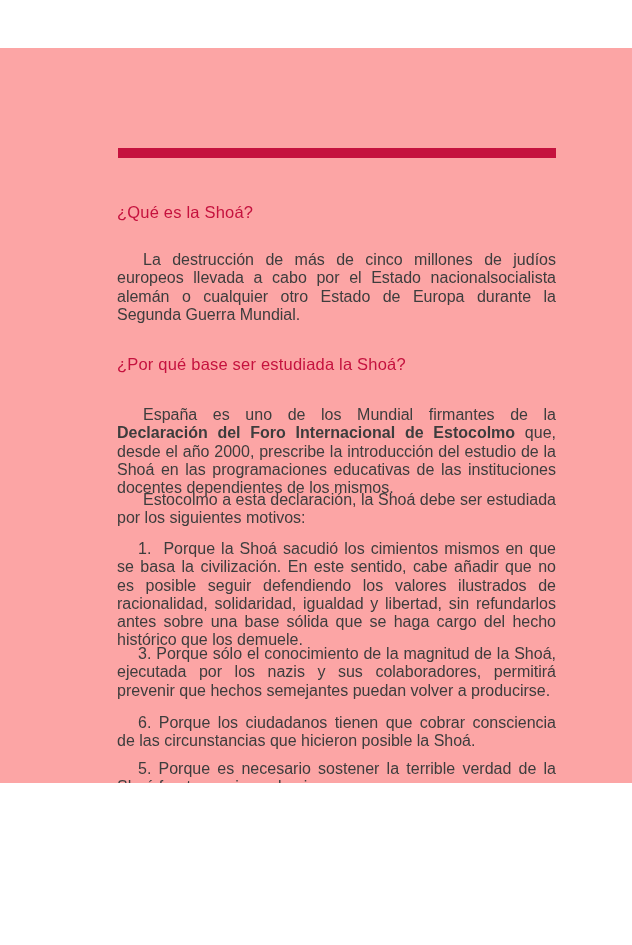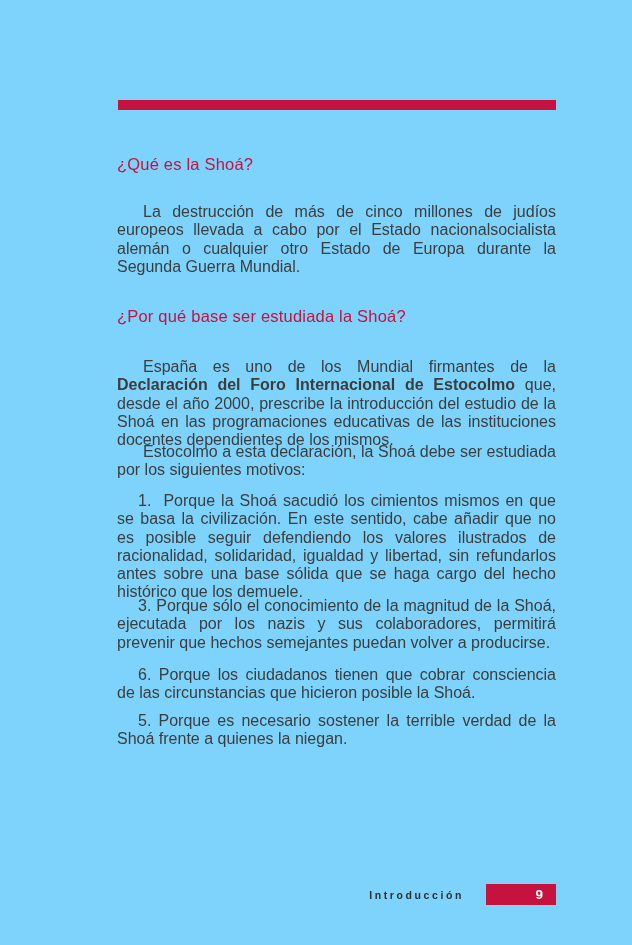--- a/index.html
+++ b/index.html
@@ -3,25 +3,26 @@
 <meta charset="utf-8">
 <style>
   html, body {
     margin: 0;
     padding: 0;
     background: #ffffff;
   }
   .page {
     position: relative;
     width: 632px;
-    height: 945px;
-    background: #7dd3fc;
+    height: 735px;
+    background: #fca5a5;
     font-family: "Liberation Sans", sans-serif;
     color: var(--text, #3d3d3d);
     overflow: hidden;
+    margin-top: 48px;
   }
   .top-bar {
     position: absolute;
     left: 118px;
     top: 100px;
     width: 438px;
     height: 10px;
     background: var(--accent, #C5123E);
   }
   .heading {

